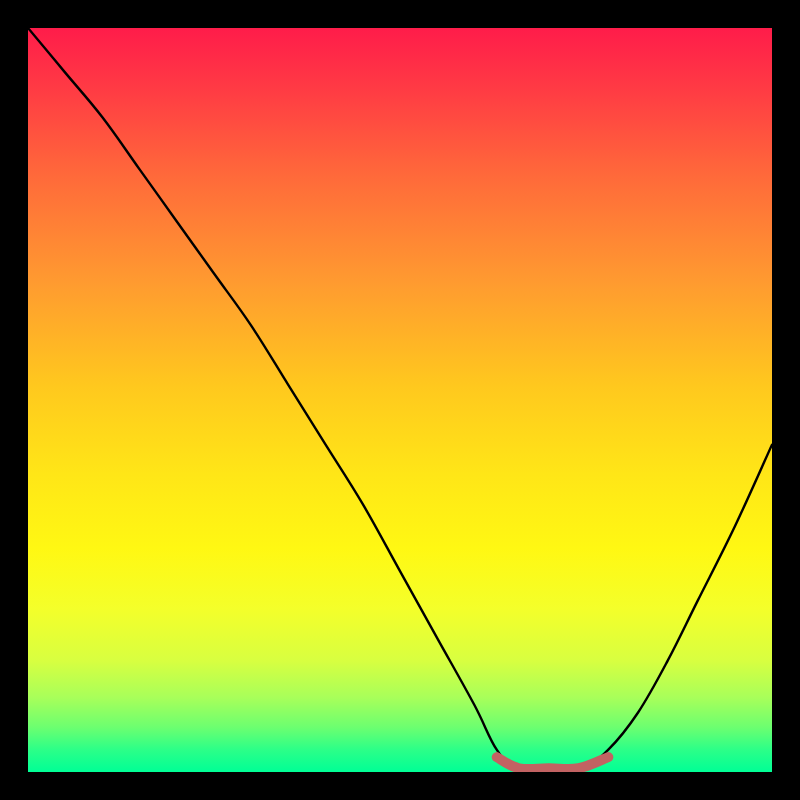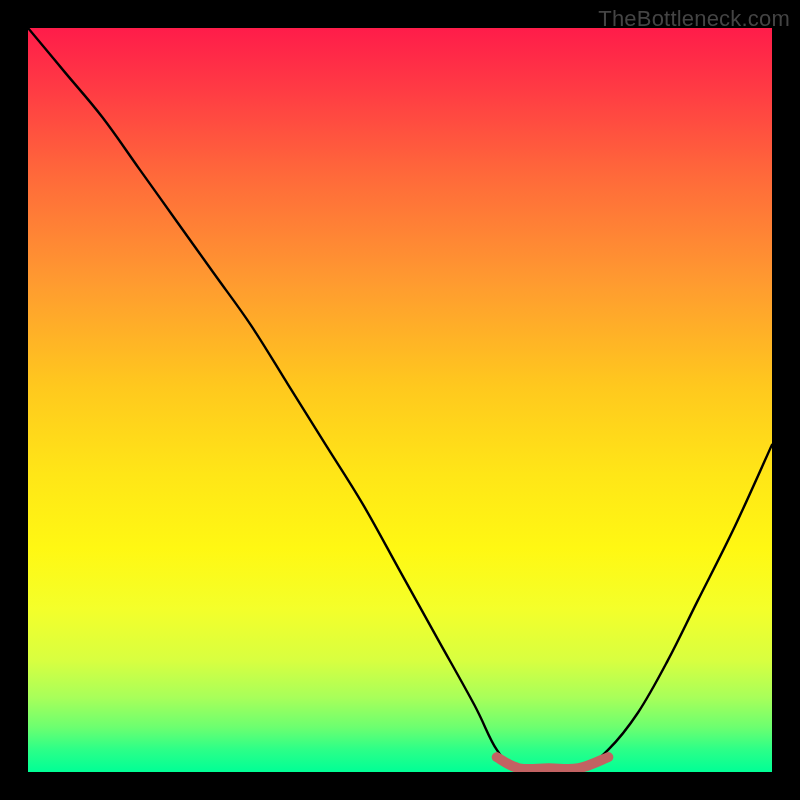--- a/index.html
+++ b/index.html
@@ -56,19 +56,18 @@
     top: 28px;
     width: 744px;
     height: 744px;
     z-index: 2;
   }
 </style>
 </head>
 <body>
 
 <div class="frame">
-  <div class="watermark">TheBottleneck.com</div>
   <div class="plot-area"></div>
   <svg class="curve" viewBox="0 0 744 744" preserveAspectRatio="none">
     <path d="M 0.00 0.00 C 6.70 8.04, 23.81 28.57, 37.20 44.64 C 50.59 60.71, 61.01 71.87, 74.40 89.28 C 87.79 106.69, 98.21 122.61, 111.60 141.36 C 124.99 160.11, 135.41 174.69, 148.80 193.44 C 162.19 212.19, 172.61 226.77, 186.00 245.52 C 199.39 264.27, 209.81 277.51, 223.20 297.60 C 236.59 317.69, 247.01 335.69, 260.40 357.12 C 273.79 378.55, 284.21 395.21, 297.60 416.64 C 310.99 438.07, 321.41 453.39, 334.80 476.16 C 348.19 498.93, 358.61 519.01, 372.00 543.12 C 385.39 567.23, 395.81 585.97, 409.20 610.08 C 422.59 634.19, 435.69 656.95, 446.40 677.04 C 457.11 697.13, 460.68 709.63, 468.72 721.68 C 476.76 733.73, 481.67 739.98, 491.04 744.00 C 500.41 748.02, 510.09 744.00, 520.80 744.00 C 531.51 744.00, 539.85 748.02, 550.56 744.00 C 561.27 739.98, 569.61 732.39, 580.32 721.68 C 591.03 710.97, 599.37 700.55, 610.08 684.48 C 620.79 668.41, 629.13 652.49, 639.84 632.40 C 650.55 612.31, 657.55 596.99, 669.60 572.88 C 681.65 548.77, 693.41 526.60, 706.80 498.48 C 720.19 470.36, 737.30 431.37, 744.00 416.64 " id="curvePath" fill="none" stroke="#000" stroke-width="2.4" stroke-linejoin="round" stroke-linecap="round"></path>
     <path d="M 468.72 729.12 C 472.74 731.13, 481.67 738.27, 491.04 740.28 C 500.41 742.29, 510.09 740.28, 520.80 740.28 C 531.51 740.28, 539.85 742.29, 550.56 740.28 C 561.27 738.27, 574.96 731.13, 580.32 729.12 " id="markerPath" fill="none" stroke="#c26262" stroke-width="10" stroke-linecap="round" stroke-linejoin="round"></path>
   </svg>
 </div>
 
 </body></html>

